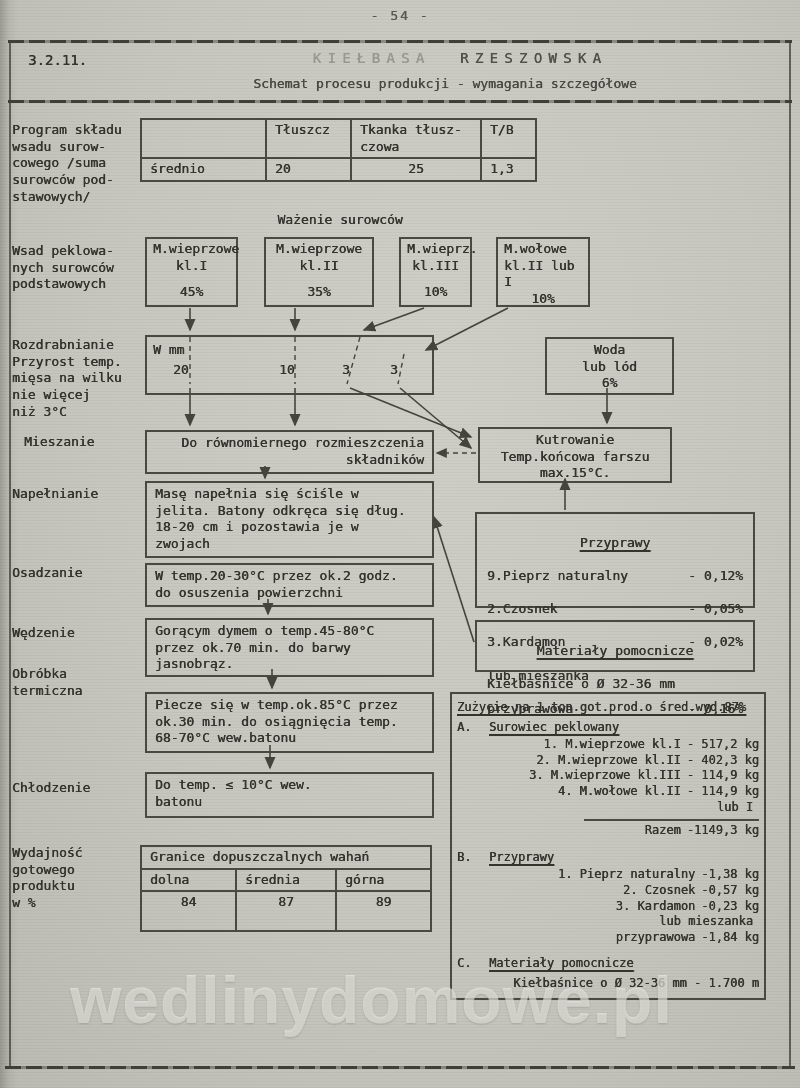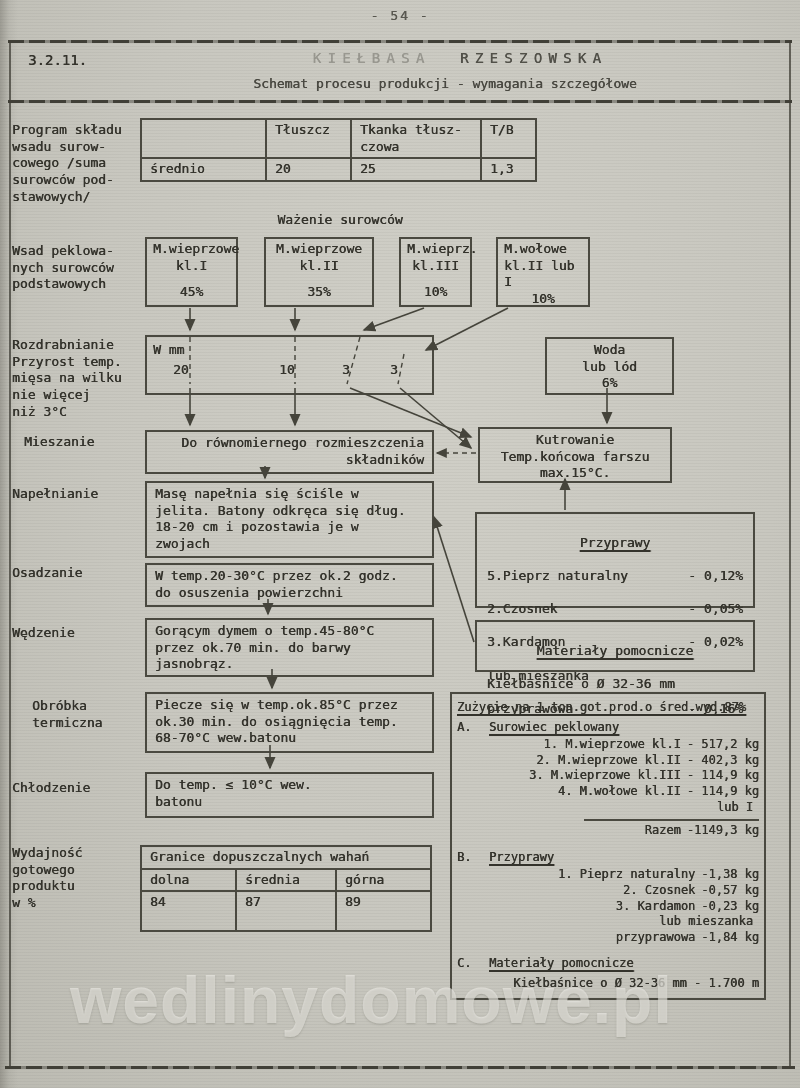--- a/index.html
+++ b/index.html
@@ -23,21 +23,21 @@
   .doctitle .fade1{opacity:.32;}
   .doctitle .fade2{opacity:.8;}
   .docsub{position:absolute;top:76px;left:180px;width:530px;text-align:center;opacity:.85;}
   .rowlabel{position:absolute;left:12px;width:128px;white-space:pre-line;}
   .fbox{position:absolute;border:2px solid #4a4940;padding:3px 8px;white-space:pre-line;background:transparent;}
   .center{text-align:center;}
   .srcbox{display:flex;flex-direction:column;padding:2px 6px;}
   .srcbox .pct{margin-top:auto;text-align:center;padding-bottom:2px;}
   table.sheet{border-collapse:collapse;position:absolute;table-layout:fixed;}
   table.sheet th,table.sheet td{border:2px solid #4a4940;padding:2px 8px;font-weight:normal;text-align:left;vertical-align:top;white-space:pre-line;}
-  table.sheet td.num{text-align:left;}
+  table.sheet td.num{text-align:center;}
   .u{text-decoration:underline;text-underline-offset:3px;text-decoration-thickness:1.5px;}
   .caption{position:absolute;}
   .panel{position:absolute;border:2px solid #4a4940;padding:6px 5px;font-size:12px;line-height:1.3;}
   .ptitle{text-align:left;margin-bottom:4px;}
   .zhead{display:flex;gap:14px;margin:3px 0 2px 0;}
   .zhead .letter{width:18px;flex:none;}
   .zrow{display:flex;justify-content:flex-end;padding-left:32px;}
   .zrow .val{white-space:nowrap;padding-left:6px;}
   .zrow.indent2{padding-left:46px;}
   .zsec{margin-top:11px;}
@@ -77,21 +77,21 @@
 podstawowych</div>
   <div class="rowlabel" style="top:337px;">Rozdrabnianie
 Przyrost temp.
 mięsa na wilku
 nie więcej
 niż 3°C</div>
   <div class="rowlabel" style="top:434px;padding-left:12px;">Mieszanie</div>
   <div class="rowlabel" style="top:486px;">Napełnianie</div>
   <div class="rowlabel" style="top:565px;">Osadzanie</div>
   <div class="rowlabel" style="top:625px;">Wędzenie</div>
-  <div class="rowlabel" style="top:698px;margin-left:20px;">Obróbka
+  <div class="rowlabel" style="top:666px;">Obróbka
 termiczna</div>
   <div class="rowlabel" style="top:780px;">Chłodzenie</div>
   <div class="rowlabel" style="top:845px;">Wydajność
 gotowego
 produktu
 w %</div>
 
   <table class="sheet" style="left:140px;top:118px;width:395px;padding-left:8px;">
     <colgroup>
         <col style="width:125px">
@@ -158,21 +158,21 @@
 Temp.końcowa farszu
 max.15°C.</div>
 
   <div class="fbox" style="left:145px;top:481px;width:269px;height:67px;">Masę napełnia się ściśle w
 jelita. Batony odkręca się dług.
 18-20 cm i pozostawia je w
 zwojach</div>
 
   <div class="fbox" style="left:475px;top:512px;width:256px;height:84px;padding:4px 10px;">
     <div class="center u">Przyprawy</div>
-    <div class="spicerow"><span>5.Pieprz naturalny</span><span class="val">- 0,12%</span></div>
+    <div class="spicerow"><span>9.Pieprz naturalny</span><span class="val">- 0,12%</span></div>
     <div class="spicerow"><span>2.Czosnek</span><span class="val">- 0,05%</span></div>
     <div class="spicerow"><span>3.Kardamon</span><span class="val">- 0,02%</span></div>
     <div class="spicerow"><span>lub mieszanka</span><span class="val"></span></div>
     <div class="spicerow"><span>przyprawowa</span><span class="val">- 0,16%</span></div>
   </div>
 
   <div class="fbox" style="left:145px;top:563px;width:269px;height:34px;">W temp.20-30°C przez ok.2 godz.
 do osuszenia powierzchni</div>
 
   <div class="fbox" style="left:145px;top:618px;width:269px;height:49px;">Gorącym dymem o temp.45-80°C

